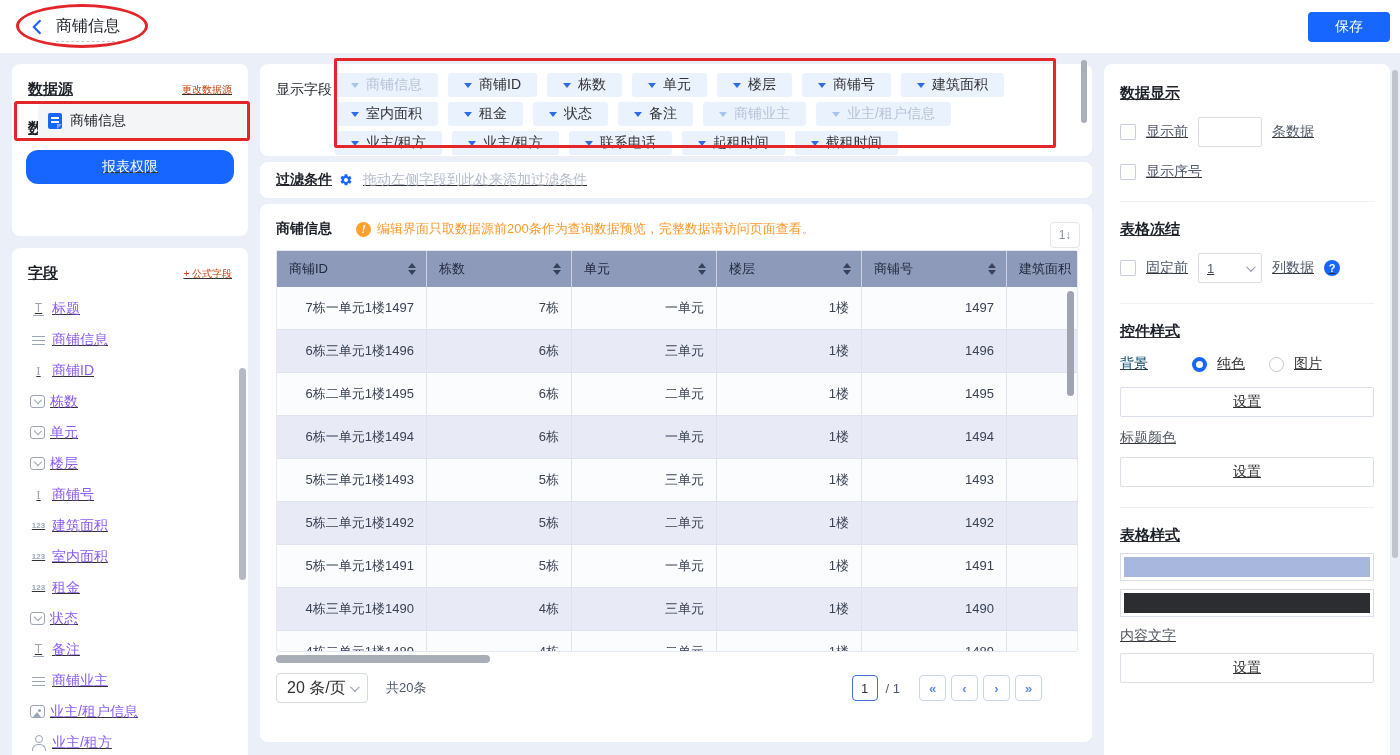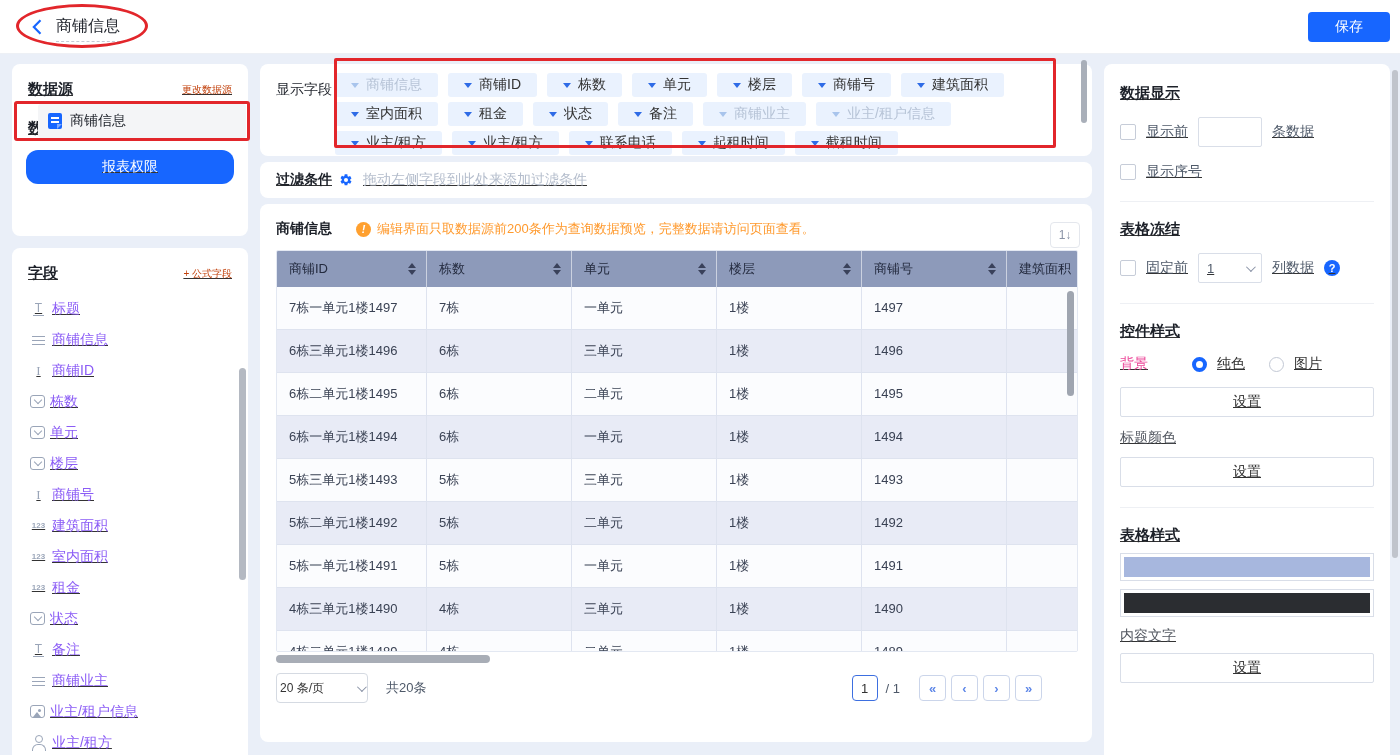--- a/index.html
+++ b/index.html
@@ -76,47 +76,47 @@
   .sort-box { position:absolute; right:12px; top:18px; width:30px; height:26px; border:1px solid #E4E7ED; border-radius:4px; color:#8A93A6; font-size:12px; display:flex; align-items:center; justify-content:center; cursor:pointer; }
 
   .table { position:absolute; left:16px; top:46px; width:802px; height:402px; overflow:hidden; border:1px solid #E3E8F2; border-radius:2px; }
   .thead { display:flex; width:882px; }
   .th { height:36px; background:#8D9ABA; color:#232A3E; font-size:13px; display:flex; align-items:center; justify-content:space-between; padding:0 10px 0 12px; border-right:1px solid rgba(255,255,255,.55); flex:none; cursor:pointer; }
   .sorter { display:flex; flex-direction:column; gap:2px; margin-left:4px; }
   .t-up { width:0; height:0; border-left:4px solid transparent; border-right:4px solid transparent; border-bottom:5px solid #39415A; }
   .t-down { width:0; height:0; border-left:4px solid transparent; border-right:4px solid transparent; border-top:5px solid #39415A; }
   .tr { display:flex; width:882px; height:43px; background:#FBFCFE; }
   .tr.alt { background:#E8EBF6; }
-  .td { flex:none; line-height:42px; padding:0 12px; font-size:13px; color:#3A4254; border-right:1px solid #DEE3EF; border-bottom:1px solid #DEE3EF; overflow:hidden; white-space:nowrap; }
+  .td { flex:none; line-height:42px; padding:0 12px; font-size:13px; color:#3A4254; border-right:1px solid #DEE3EF; border-bottom:1px solid #DEE3EF; overflow:hidden; white-space:nowrap;text-align:right; }
   .tbl-vscroll { position:absolute; right:3px; top:40px; width:7px; height:105px; background:#9FA5B0; border-radius:4px; cursor:pointer; }
   .tbl-hscroll { position:absolute; left:16px; top:451px; width:214px; height:8px; background:#A8ADB6; border-radius:4px; cursor:pointer; }
 
   .pager { position:absolute; left:16px; right:16px; top:468px; height:32px; display:flex; align-items:center; }
-  .size-select { width:92px; height:30px; border:1px solid #D5DAE2; border-radius:4px; display:flex; align-items:center; justify-content:space-between; padding:0 3px; font-size:12px; color:#333; cursor:pointer; }
+  .size-select { width:92px; height:30px; border:1px solid #D5DAE2; border-radius:4px; display:flex; align-items:center; justify-content:space-between; padding:0 10px; font-size:16px; color:#333; cursor:pointer; }
   .chev { width:7px; height:7px; border-right:1.5px solid #8A93A6; border-bottom:1.5px solid #8A93A6; transform:rotate(45deg) translateY(-2px); }
   .total { margin-left:18px; font-size:13px; color:#4E5969; }
   .pager-right { position:absolute; right:34px; display:flex; align-items:center; gap:6px; }
   .page-input { width:26px; height:26px; border:1px solid #3D6FE0; border-radius:4px; font-size:13px; color:#333; display:inline-flex; align-items:center; justify-content:center; }
   .page-of { font-size:13px; color:#4E5969; margin:0 8px 0 2px; }
   .nav-btn { width:27px; height:26px; border:1px solid #CBD5EA; border-radius:4px; background:#fff; color:#5E87E8; font-size:13px; font-weight:bold; cursor:pointer; margin-left:5px; font-family:inherit; }
 
   
   .settings-inner { padding:0 16px; }
   .st-title { font-size:15px; font-weight:bold; color:#1D2129; }
   .st-row { display:flex; align-items:center; gap:10px; font-size:14px; color:#4E5969; }
   .cbx { width:16px; height:16px; border:1px solid #C6CCD8; border-radius:2px; background:#fff; flex:none; cursor:pointer; }
   .mini-input { width:64px; height:30px; border:1px solid #D9DEE8; border-radius:2px; background:#fff; cursor:text; }
   .mini-select { width:64px; height:30px; border:1px solid #D9DEE8; border-radius:2px; background:#fff; display:inline-flex; align-items:center; justify-content:space-between; padding:0 8px; font-size:13px; color:#4E5969; cursor:pointer; }
   .q-ico { width:16px; height:16px; border-radius:50%; background:#1766FF; color:#fff; font-size:11px; font-weight:bold; display:inline-flex; align-items:center; justify-content:center; cursor:pointer; }
   .divider { height:1px; background:#EEF0F4; margin:20px 0 0 0; }
   .radio { width:15px; height:15px; border-radius:50%; flex:none; cursor:pointer; }
   .radio.on { border:4.5px solid #1766FF; background:#fff; }
   .radio.off { border:1px solid #C2C8D4; background:#fff; }
   .radio-label { color:#333; margin-right:14px; }
-  .bg-label { width:62px; color:#ec4899; }
+  .bg-label { width:62px; color:#0c4a6e; }
   .set-btn { display:block; width:100%; height:30px; background:#fff; border:1px solid #D9DEE8; border-radius:2px; font-size:14px; color:#333; cursor:pointer; font-family:inherit; }
   .fld-label { font-size:14px; color:#51565F; }
   .swatch { width:100%; height:28px; border:1px solid #D9DEE8; padding:3px; background:#fff; cursor:pointer; }
   .swatch-fill { width:100%; height:100%; }
   .mt20{margin-top:20px}.mt18{margin-top:18px}.mt16{margin-top:16px}.mt14{margin-top:14px}.mt12{margin-top:12px}.mt10{margin-top:10px}.mt8{margin-top:8px}
 
   
   .scroll-thumb { position:absolute; background:#B4B9C2; border-radius:4px; cursor:pointer; }
   .fields-scroll { right:2px; top:120px; width:7px; height:212px; }
   .chips-scroll { position:absolute; left:1081px; top:60px; width:6px; height:63px; background:#A9AFB9; border-radius:3px; z-index:6; cursor:pointer; }

